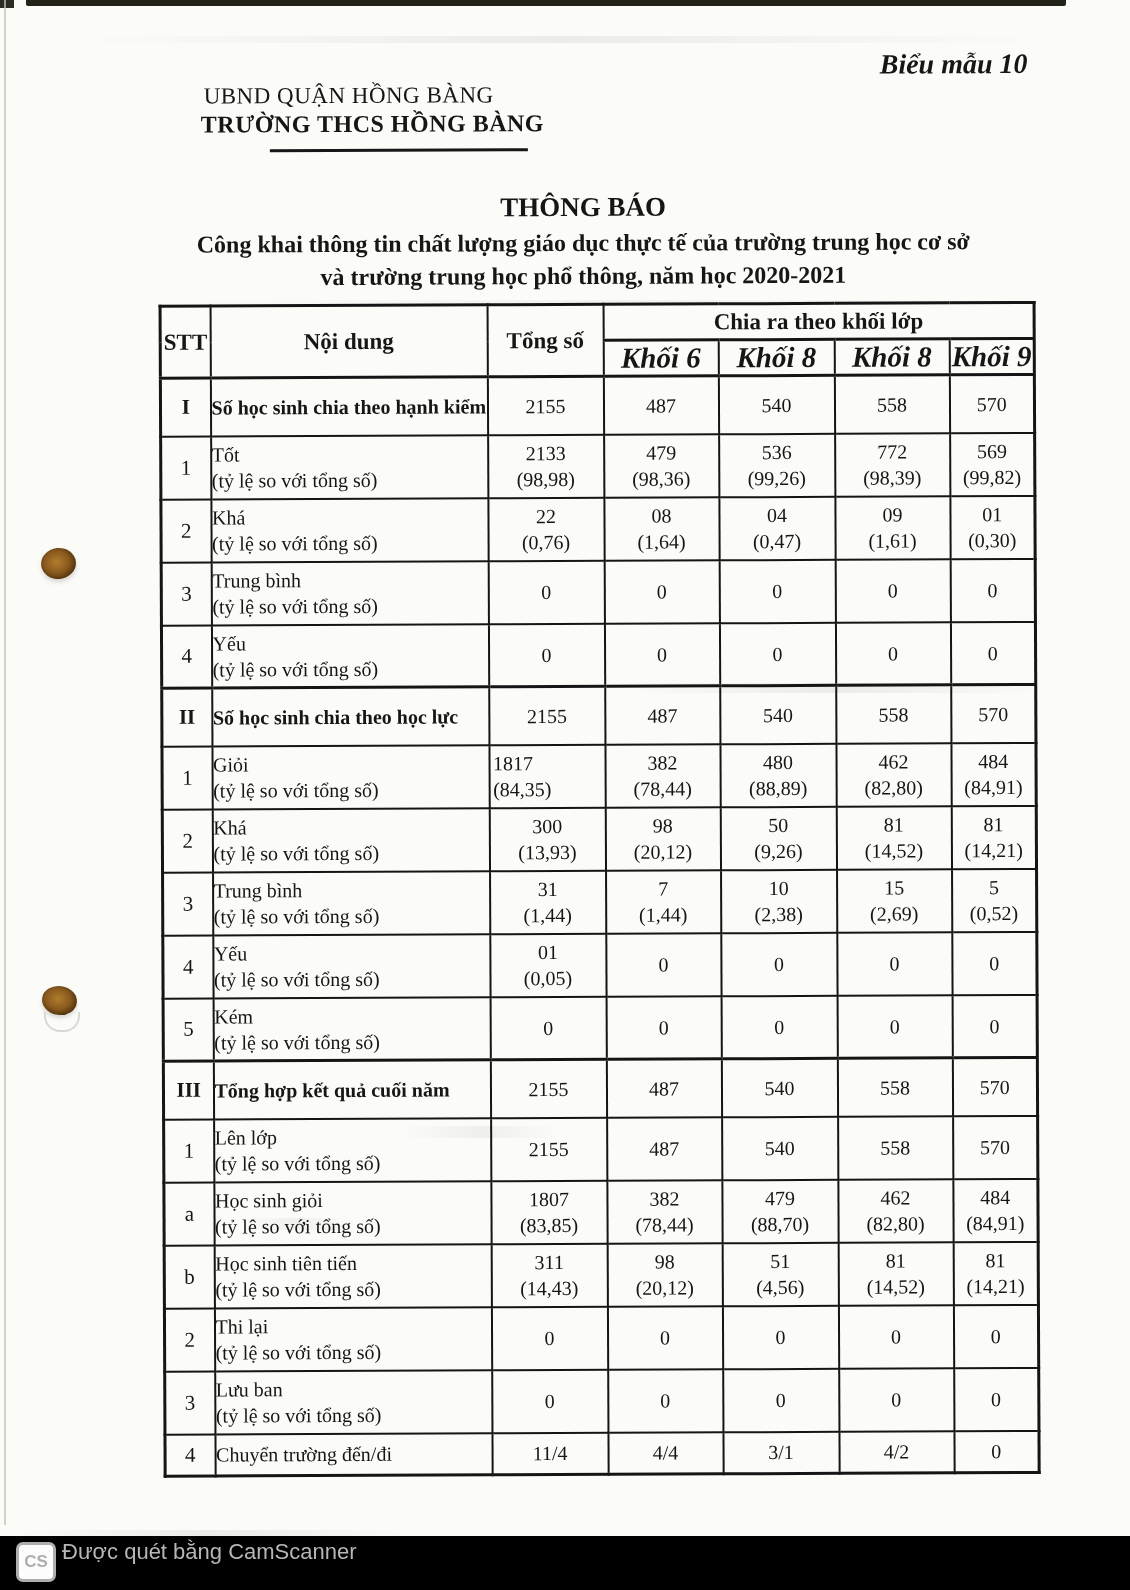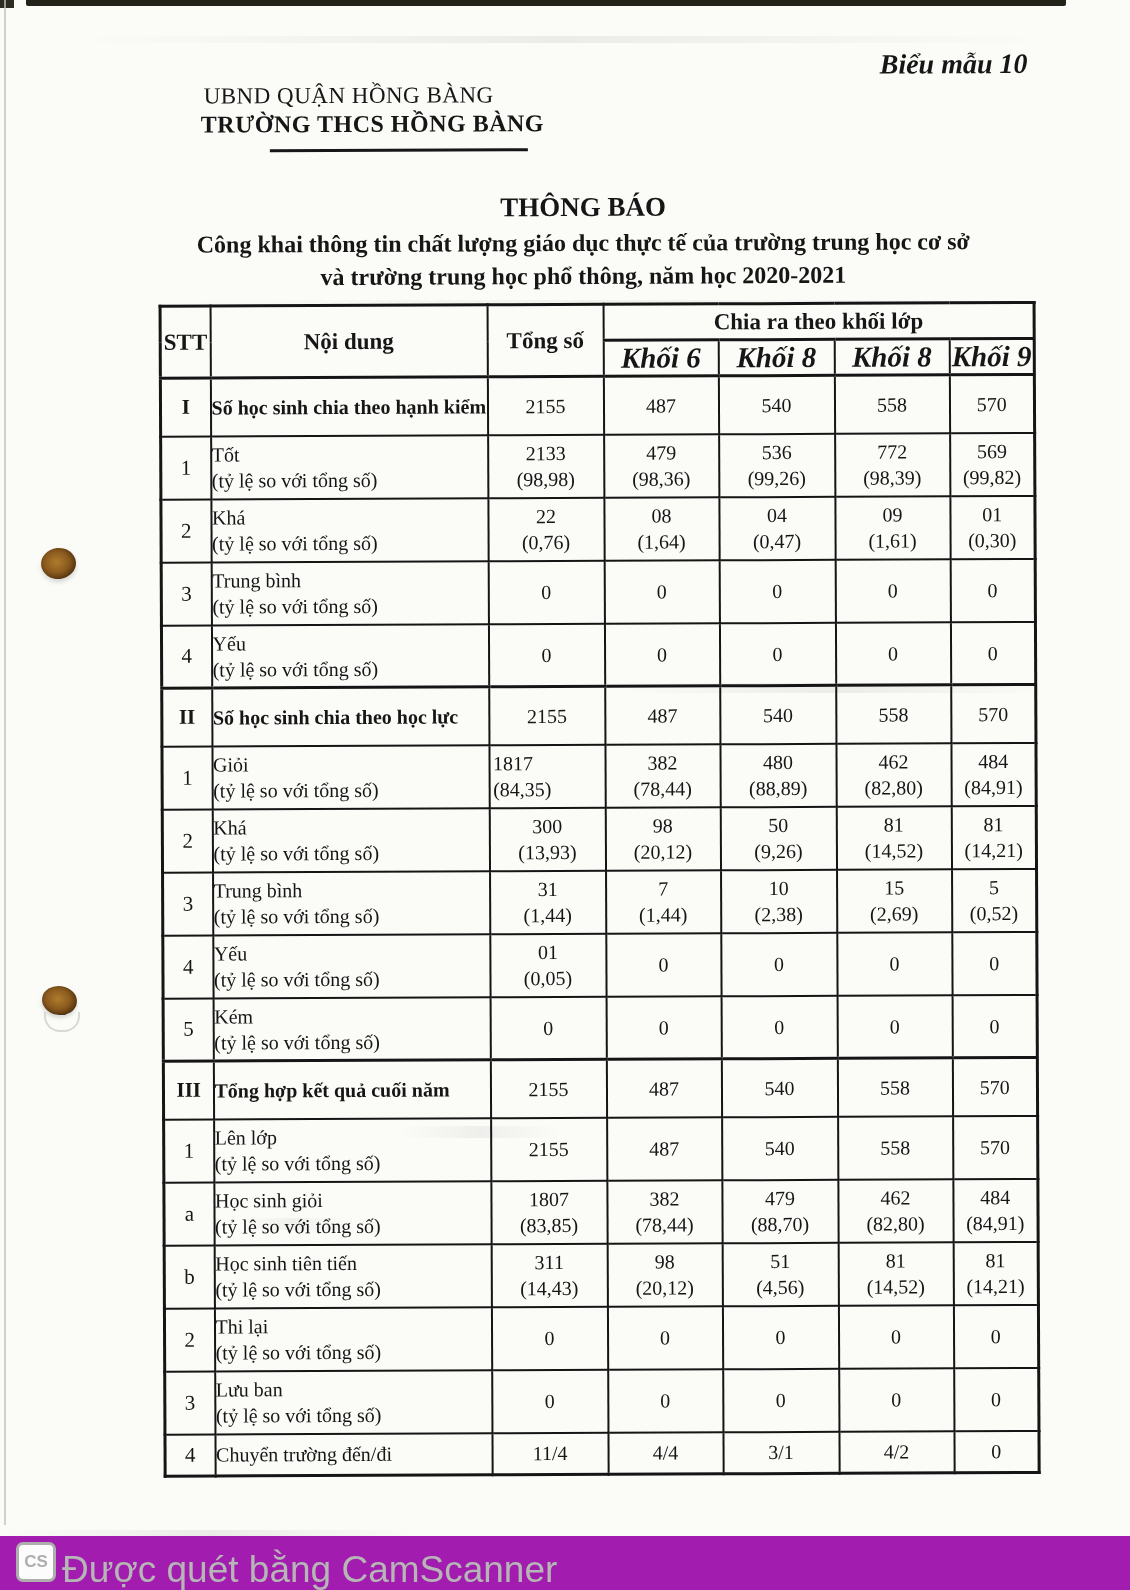--- a/index.html
+++ b/index.html
@@ -49,25 +49,25 @@
   tbody tr.single-row{height:42px;}
   td.stt-cell{text-align:center;font-size:21px;}
   tr.section-row td.stt-cell{font-weight:bold;}
   td.label-cell{padding-left:8px;font-size:20px;line-height:26px;}
   tr.section-row td.label-cell .lbl-main{font-weight:bold;}
   td.value-cell{text-align:center;font-size:20px;line-height:26px;}
   td.value-cell.align-left{text-align:left;padding-left:3px;}
   tbody td{border-top-width:2px;}
   tbody tr.section-row td{border-top-width:3px;}
   
-  .footer{position:absolute;left:0;top:1536px;width:1130px;height:54px;background:#a21caf;}
+  .footer{position:absolute;left:0;top:1536px;width:1130px;height:54px;background:#000000;}
   .cs-logo{position:absolute;left:16px;top:6px;width:34px;height:34px;border:3px solid #aeaeae;border-radius:7px;
     display:flex;align-items:center;justify-content:center;
     font-family:"Liberation Sans", sans-serif;font-weight:bold;font-size:17px;color:#aeaeae;background:#fcfcfc;}
-  .cs-text{position:absolute;left:62px;top:13px;font-family:"Liberation Sans", sans-serif;font-size:37px;color:#b6b6b6;}
+  .cs-text{position:absolute;left:62px;top:3px;font-family:"Liberation Sans", sans-serif;font-size:22px;color:#b6b6b6;}
 </style>
 </head>
 <body>
 
 <div class="sheet">
 
   <div class="top-strip"></div>
   <div class="top-strip-corner"></div>
   <div class="left-edge-line"></div>
   <div class="streak s1"></div>

